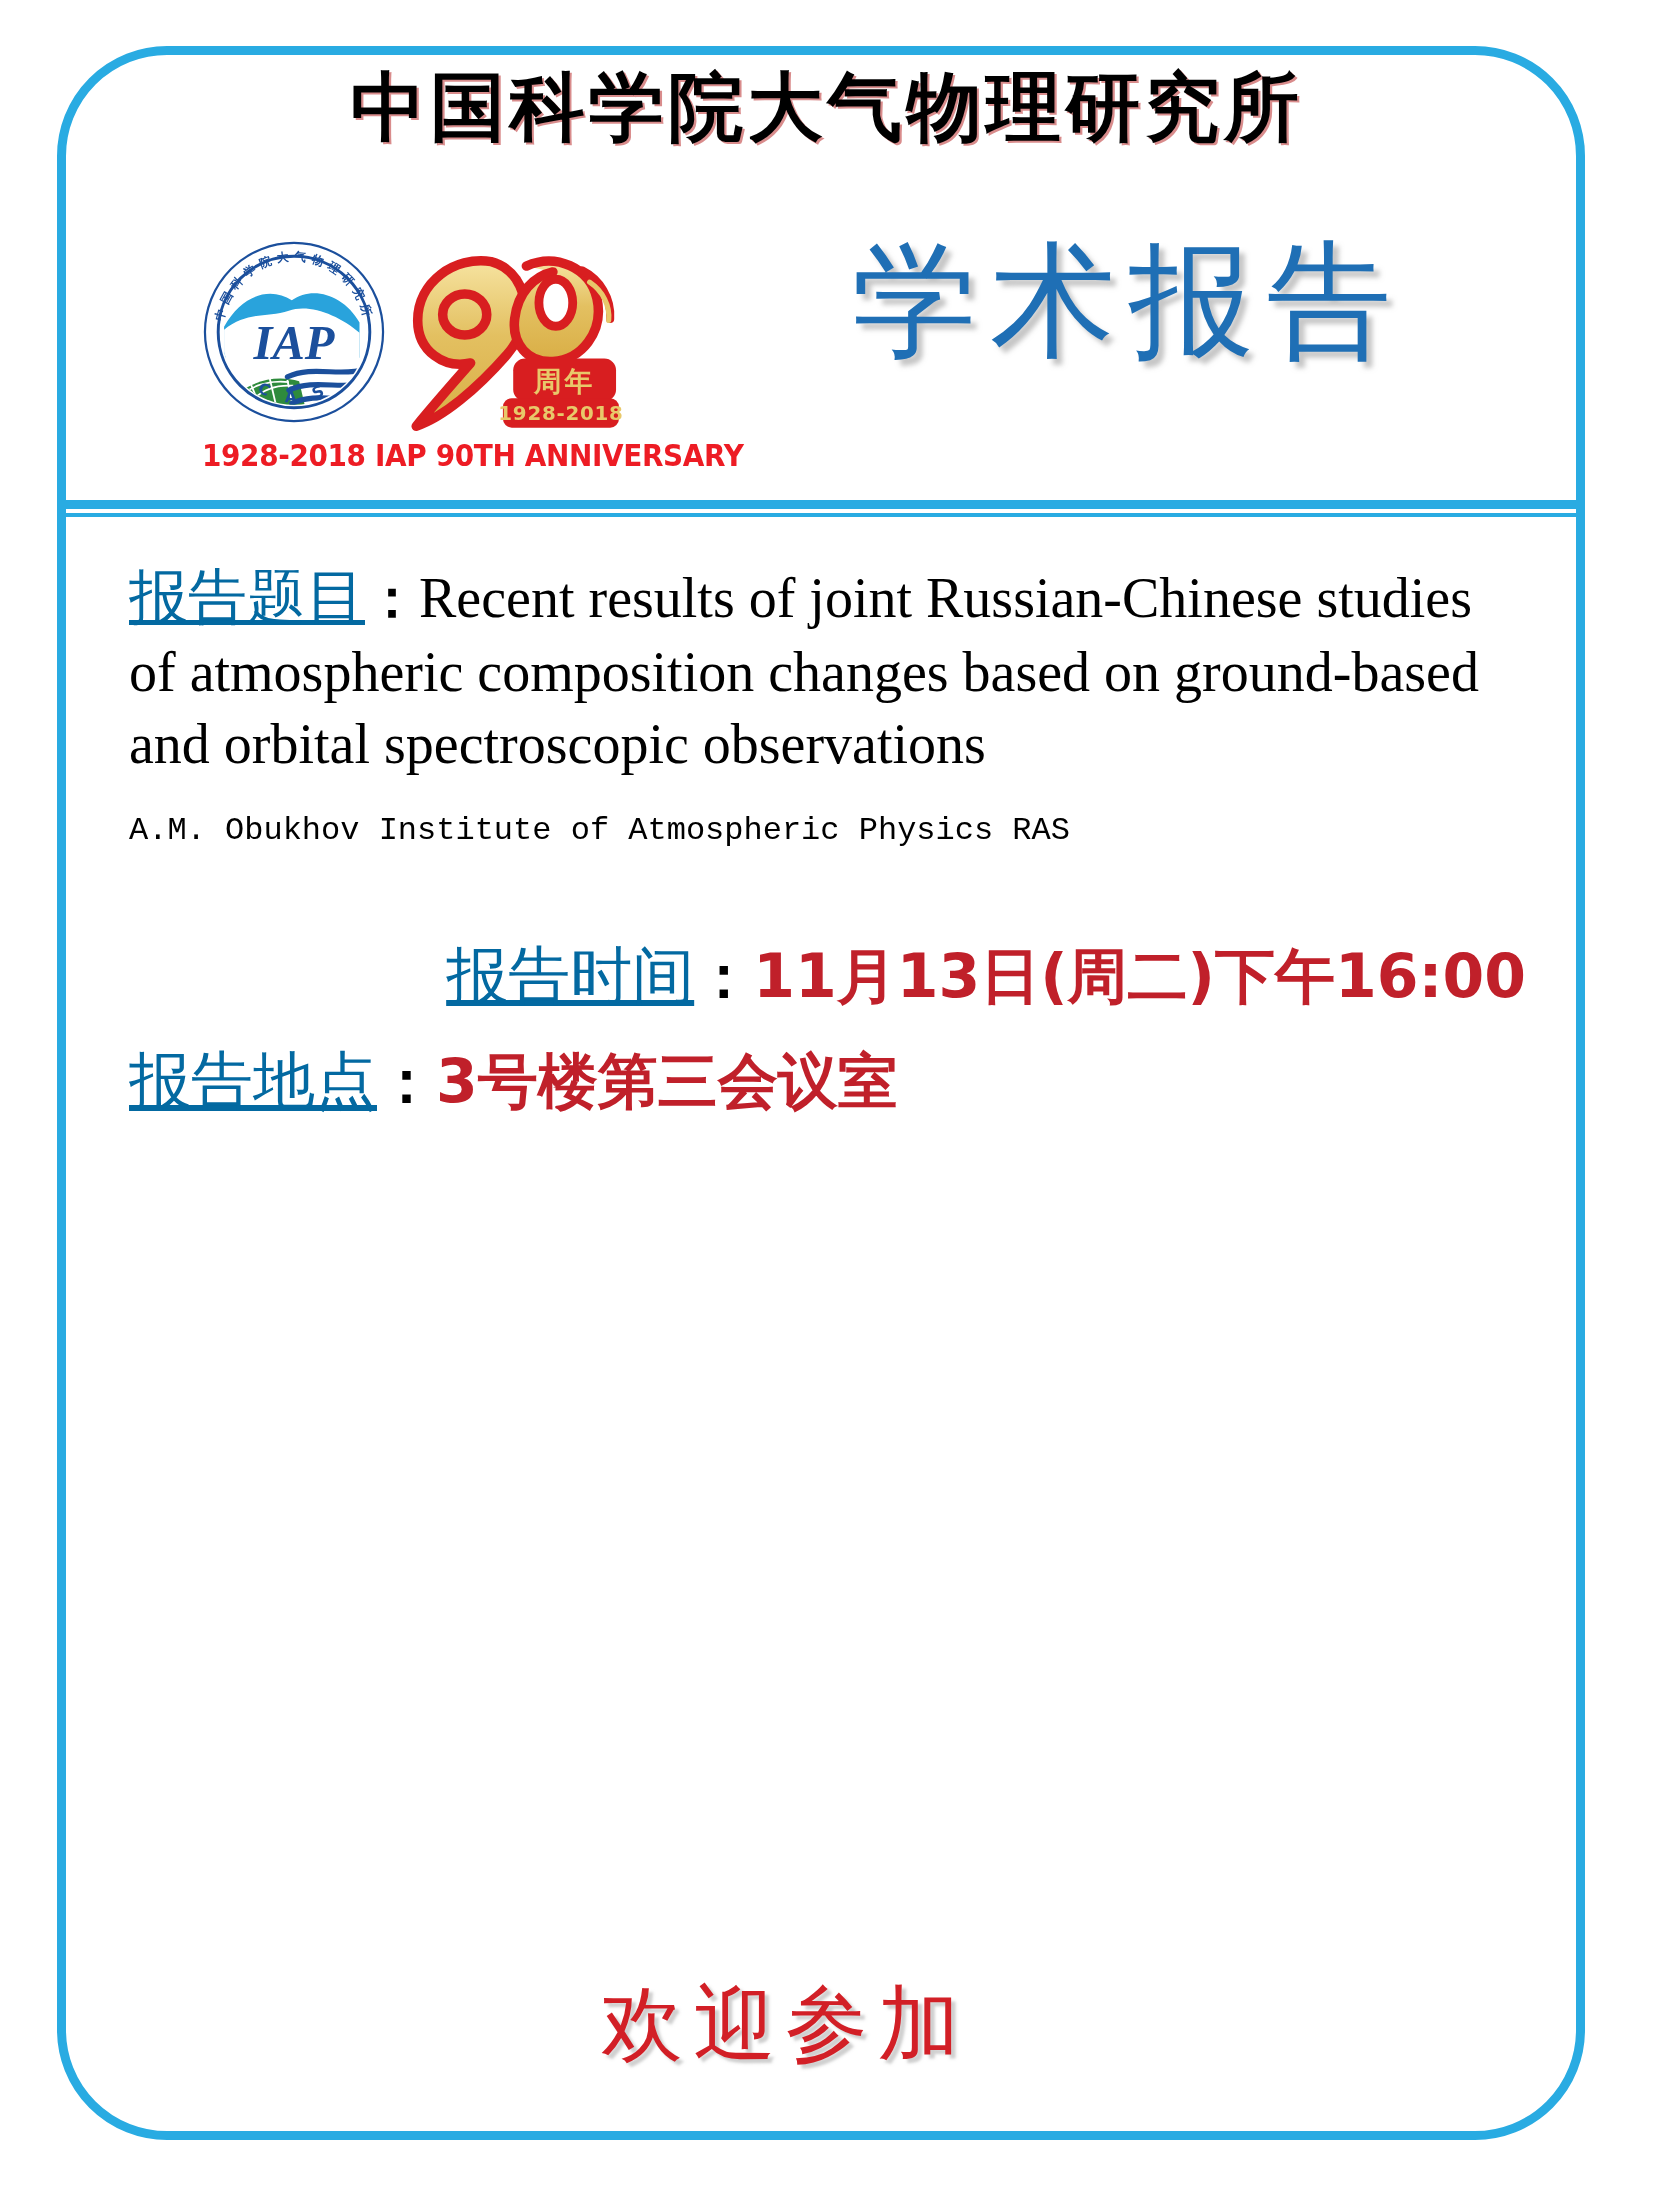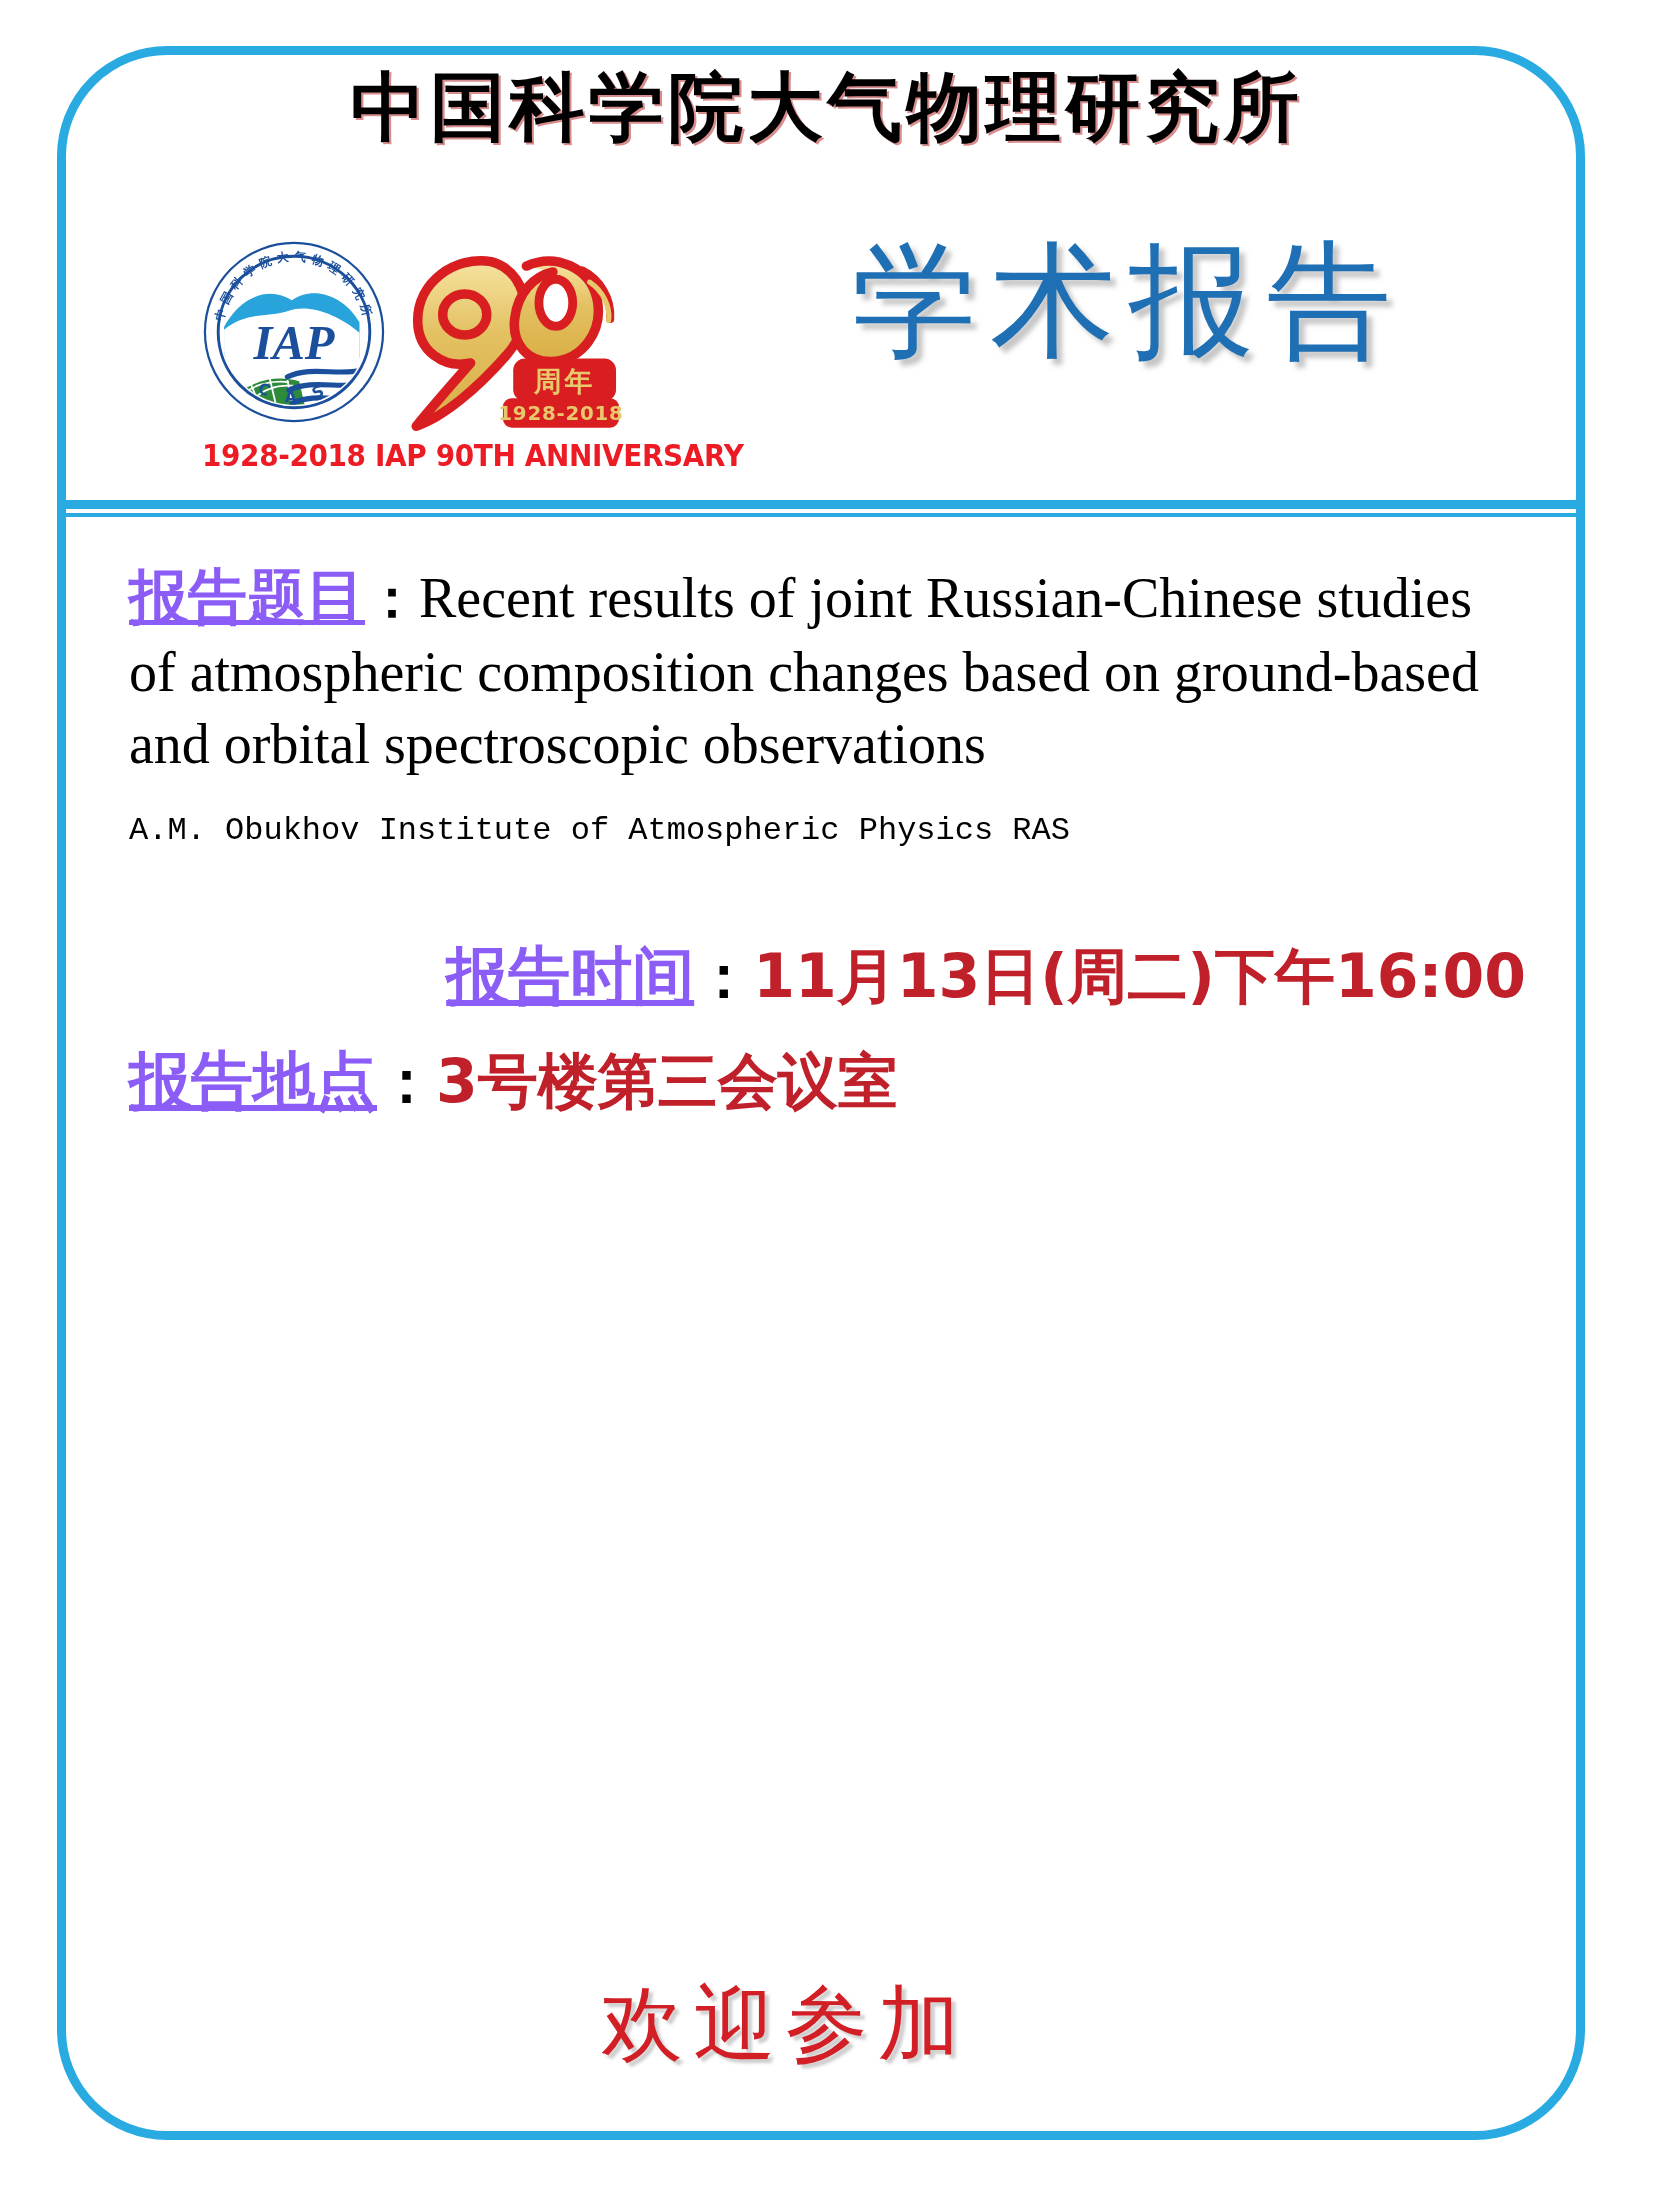--- a/index.html
+++ b/index.html
@@ -134,22 +134,22 @@
   
   #body-area {
     position: absolute;
     left: 129px;
     top: 559px;
     width: 1397px;
   }
 
   .cn-label {
     font-family: "DejaVu Sans", "Liberation Sans", sans-serif;
-    font-weight: bold;
-    color: #8b5cf6;
+    font-weight: normal;
+    color: #0369a1;
     text-decoration: underline;
     text-underline-offset: 2.9px;
   }
   .colon {
     font-family: "DejaVu Sans", "Liberation Sans", sans-serif;
     font-weight: bold;
     color: #000000;
   }
 
   #title-block {

